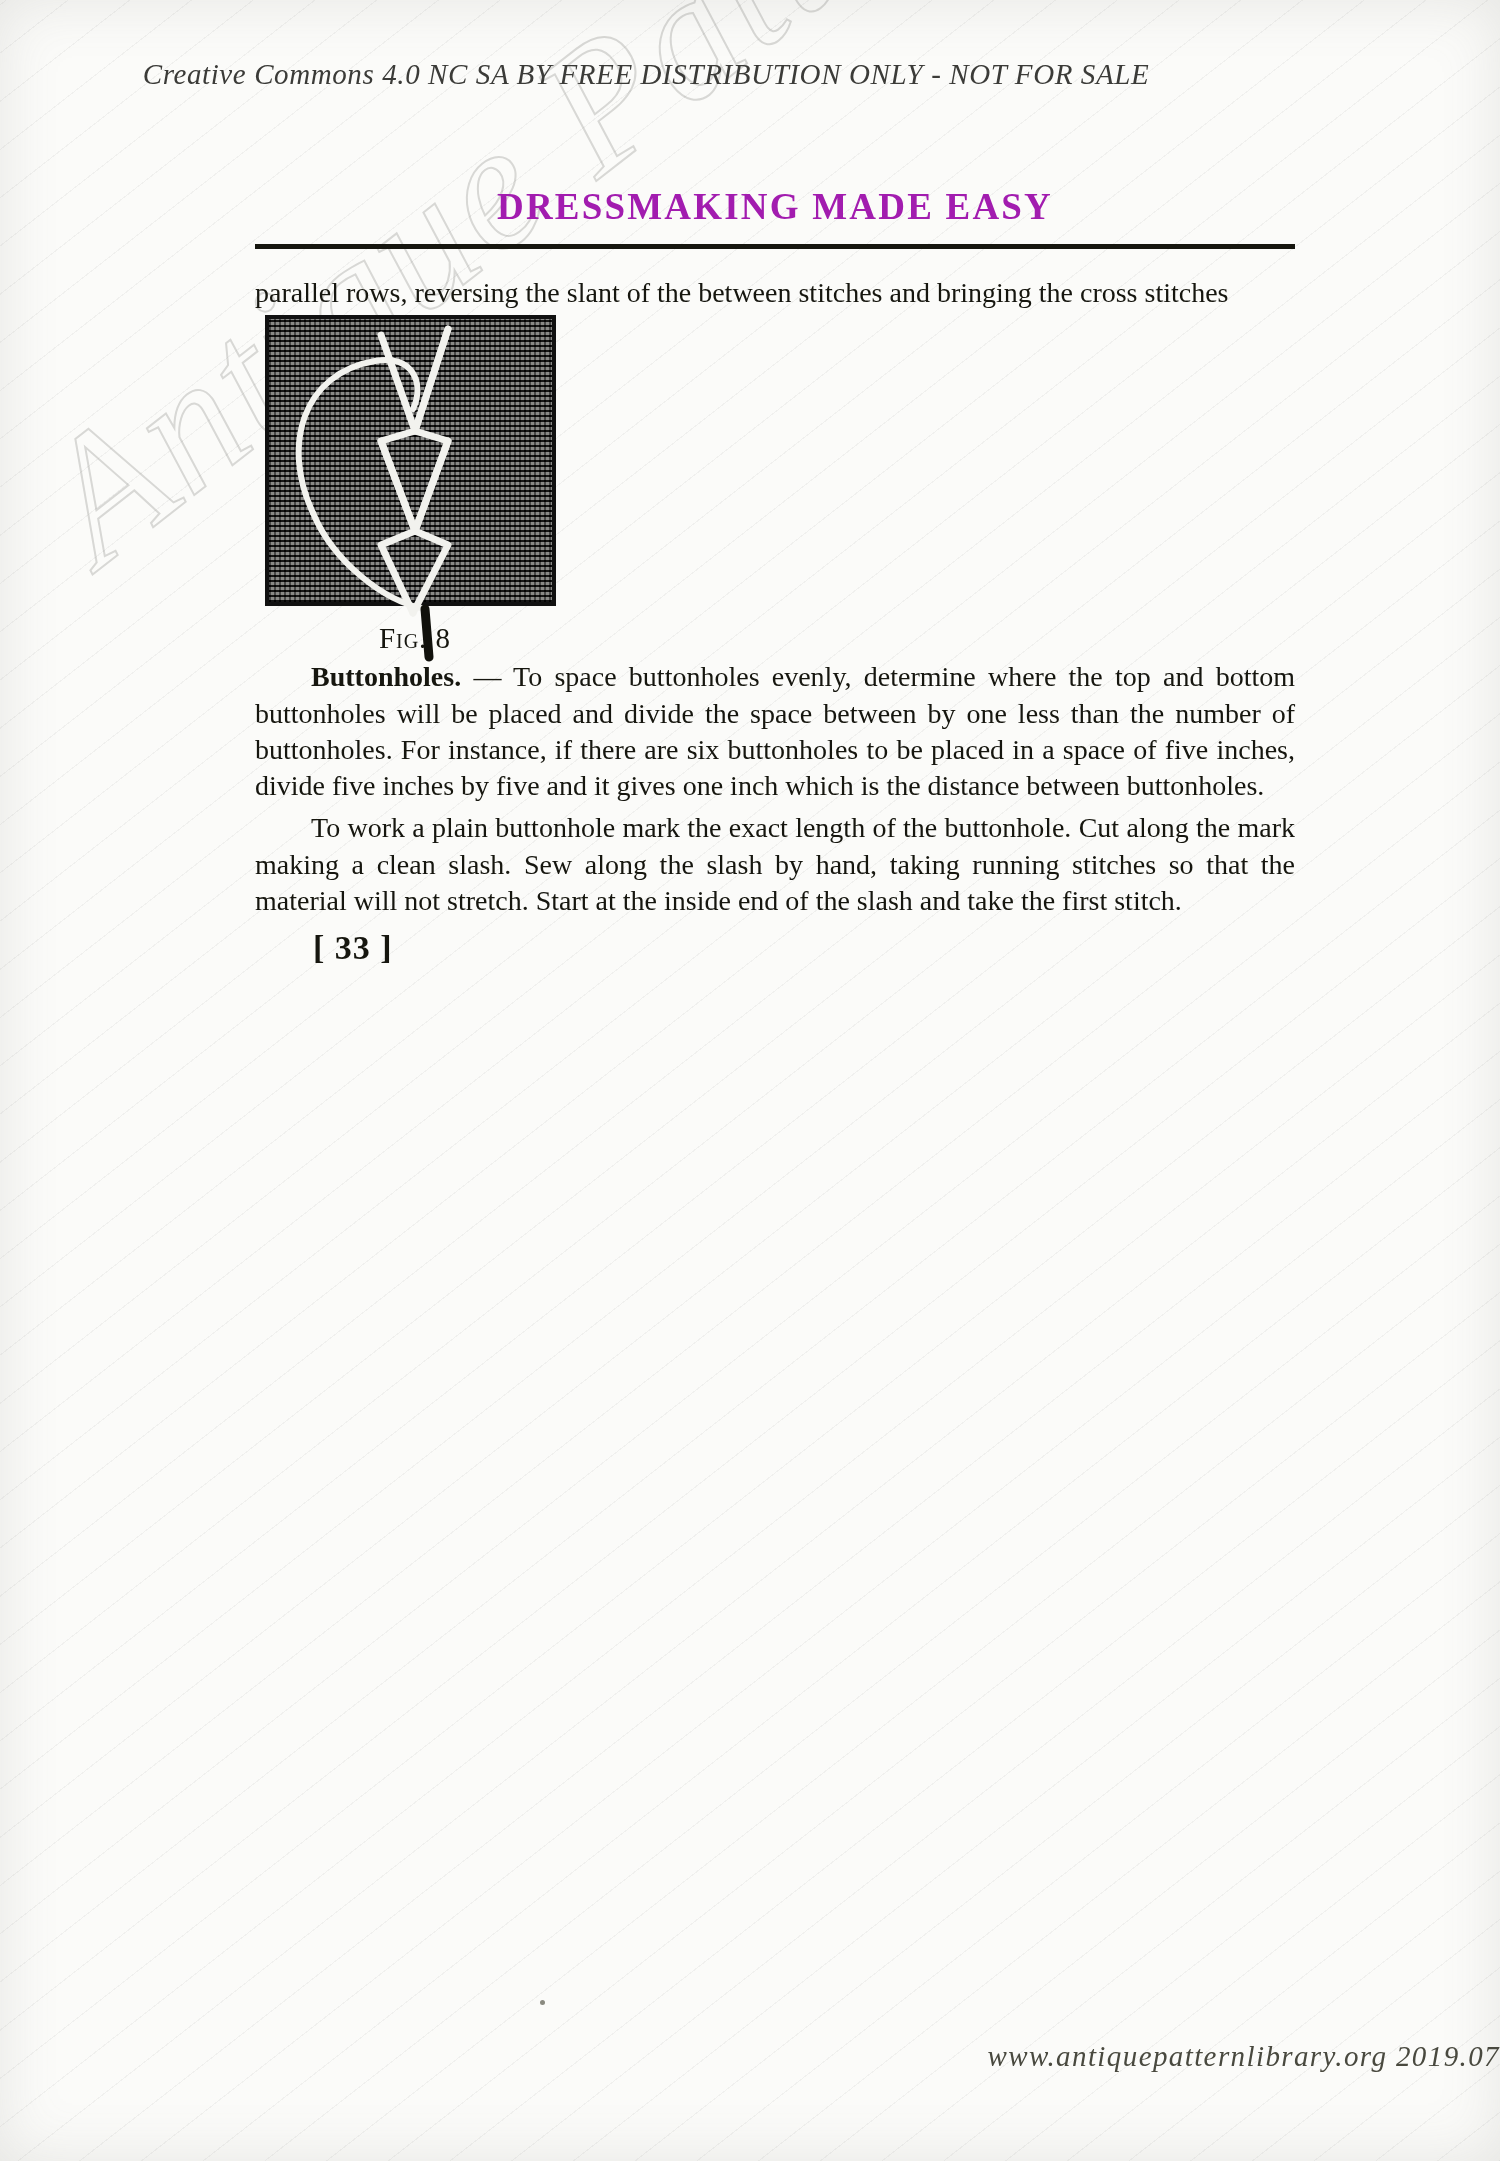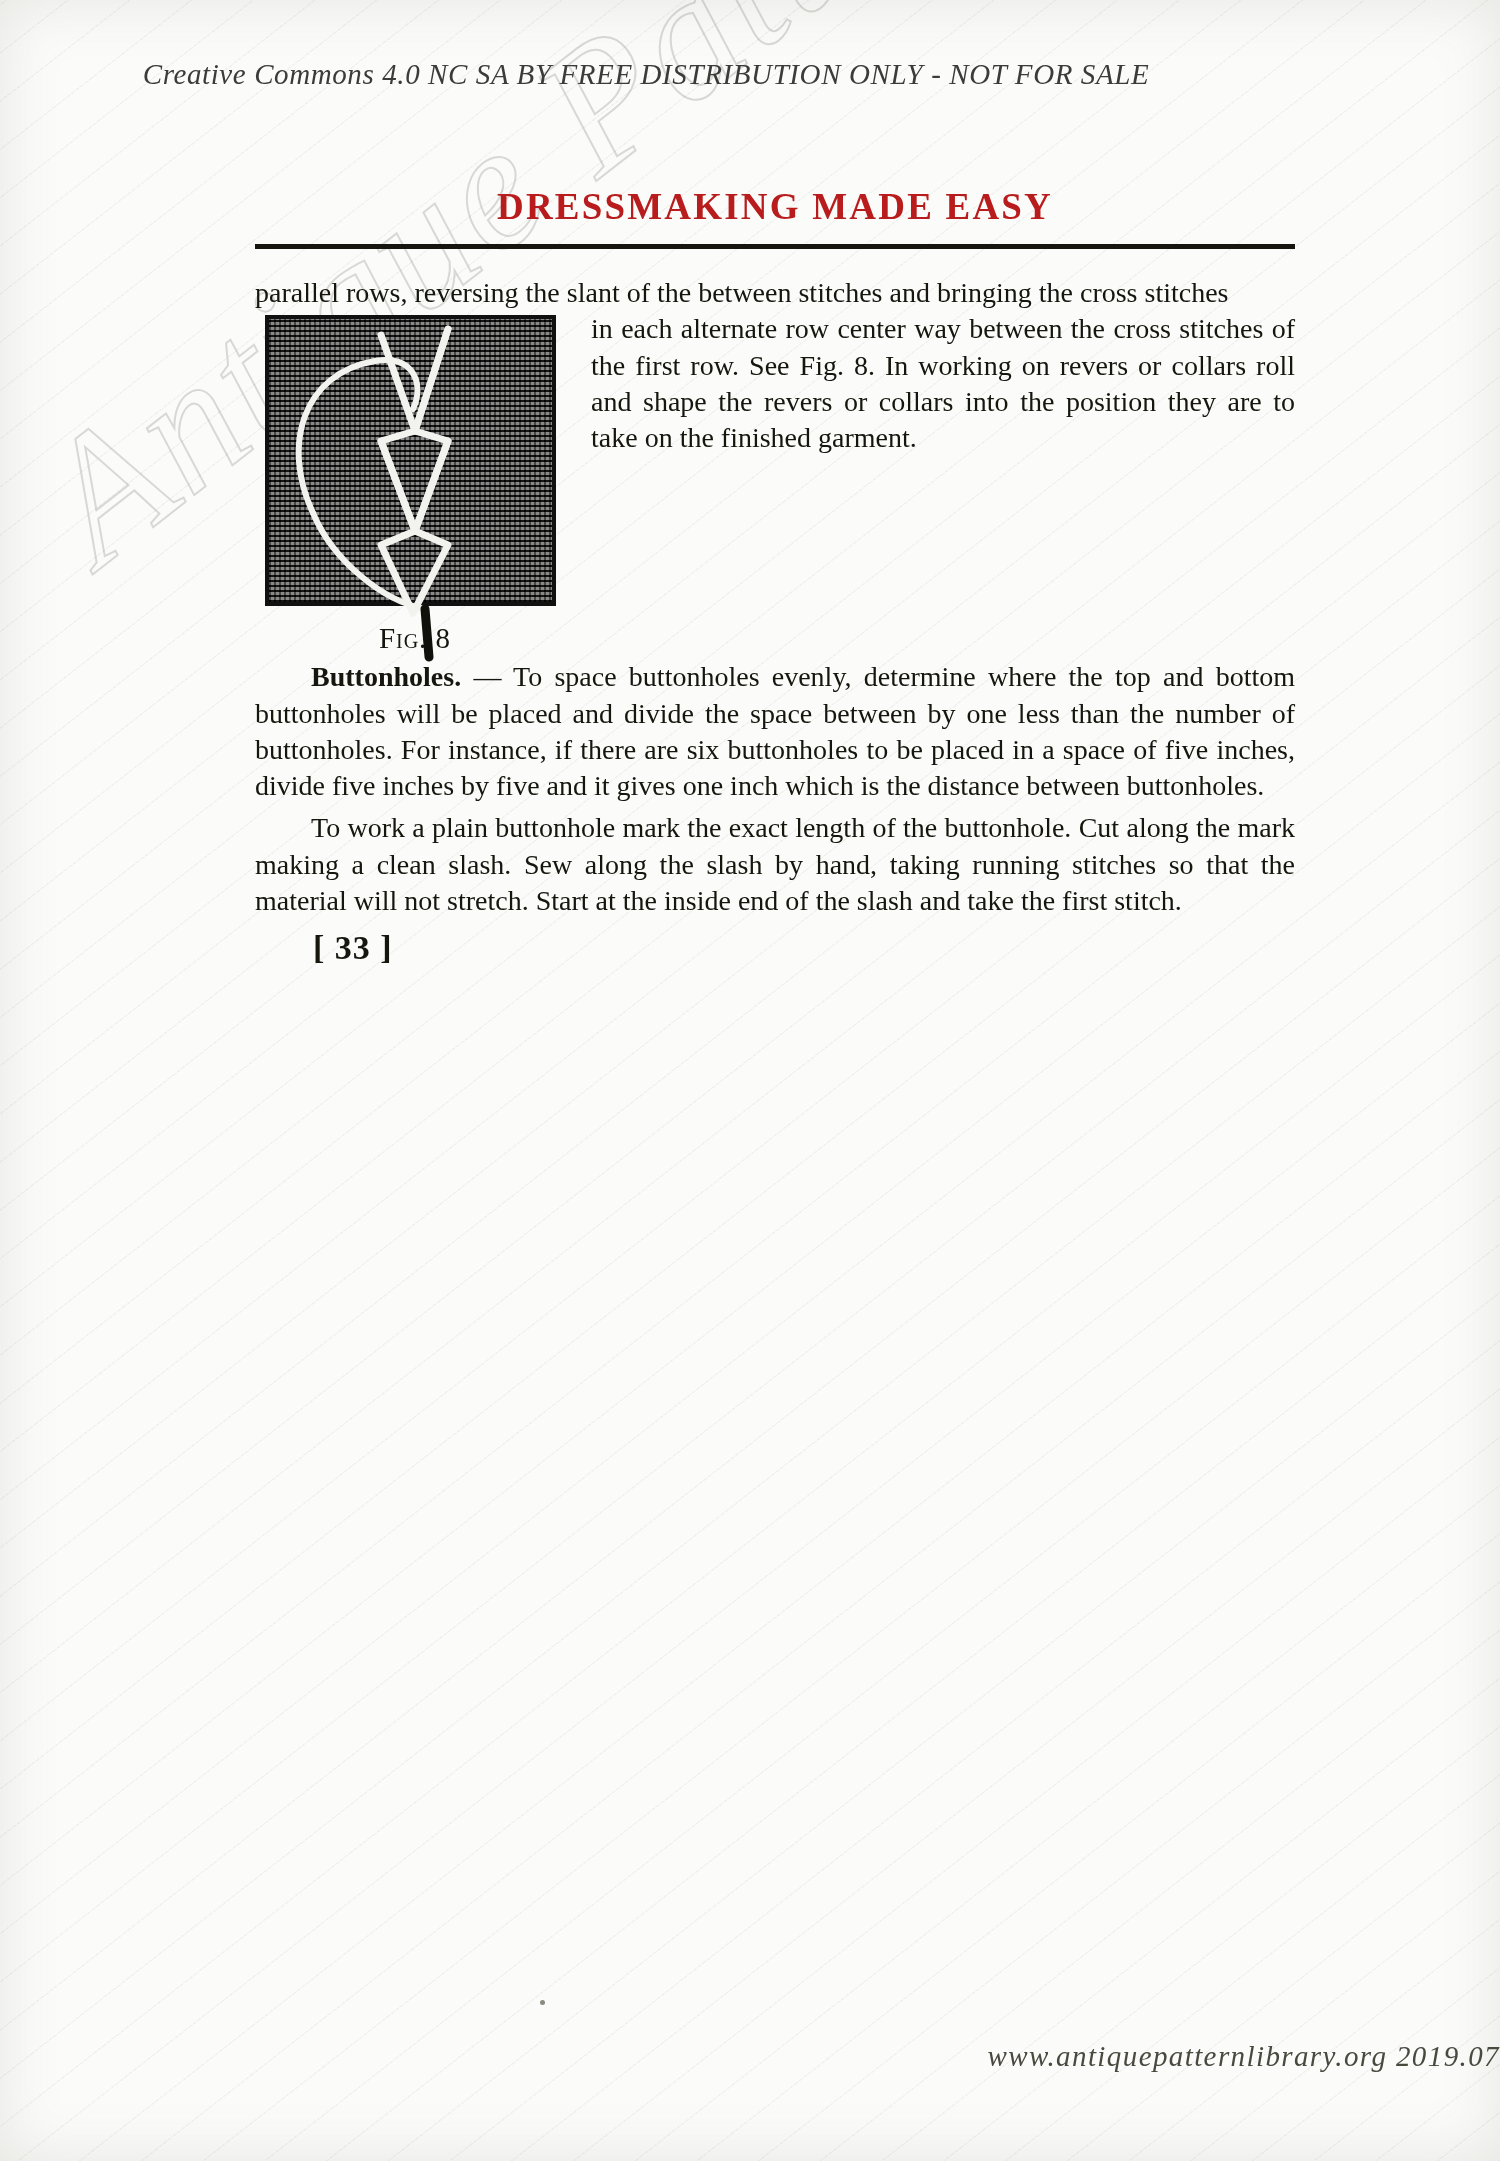--- a/index.html
+++ b/index.html
@@ -93,21 +93,21 @@
     width: 1040px;
     z-index: 5;
   }
 
   .running-head {
     text-align: center;
     font-family: "Liberation Serif", serif;
     font-weight: bold;
     font-size: 37px;
     letter-spacing: 2.2px;
-    color: #b91c1c;
+    color: #a21caf;
     margin-bottom: 16px;
   }
   .rule {
     height: 5px;
     background: #16160f;
     width: 1040px;
     margin-bottom: 26px;
   }
 
   p.body {
@@ -230,21 +230,20 @@
               <path d="M162 296 L166 344"></path>
             </g>
           </svg>
         </div>
         <div class="fig-caption">
           <span>Fig.</span>
           <span class="num">8</span>
         </div>
       </div>
 
-      <p class="body">in each alternate row center way between the cross stitches of the first row.  See Fig. 8.    In  working  on revers  or  collars  roll  and shape  the  revers  or  collars into the position they are to take on the finished garment.</p>
     </div>
 
     <p class="body indent"><span class="bold">Buttonholes.</span><span> — </span><span class="ital">To space buttonholes evenly</span><span>, determine where the top and bottom buttonholes  will  be  placed  and  divide  the  space between by one less than the number of buttonholes.   For instance, if there are six buttonholes  to  be  placed  in  a  space  of  five  inches, divide five inches by five and it gives one inch which is the distance between buttonholes.</span></p>
 
     <p class="body indent"><span class="ital">To work a plain buttonhole</span><span> mark the exact length of the buttonhole.   Cut along the mark making  a  clean  slash.   Sew  along  the  slash by hand, taking running stitches so that the material will not stretch.   Start at the inside end  of  the  slash  and  take  the  first  stitch.</span></p>
 
     <div class="folio">[ 33 ]</div>
   </div>
 
   <div class="speck" style="left:540px; top:2000px;"></div>

